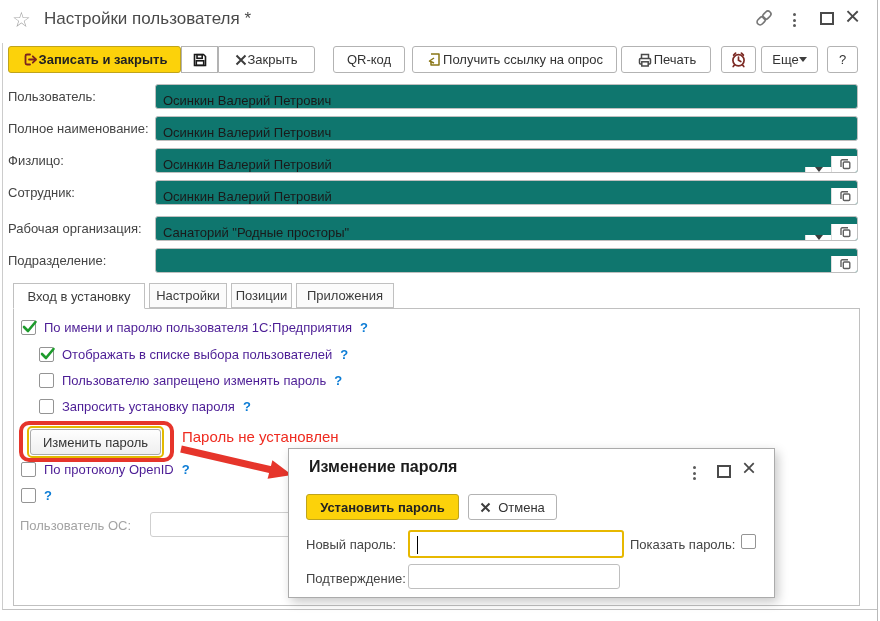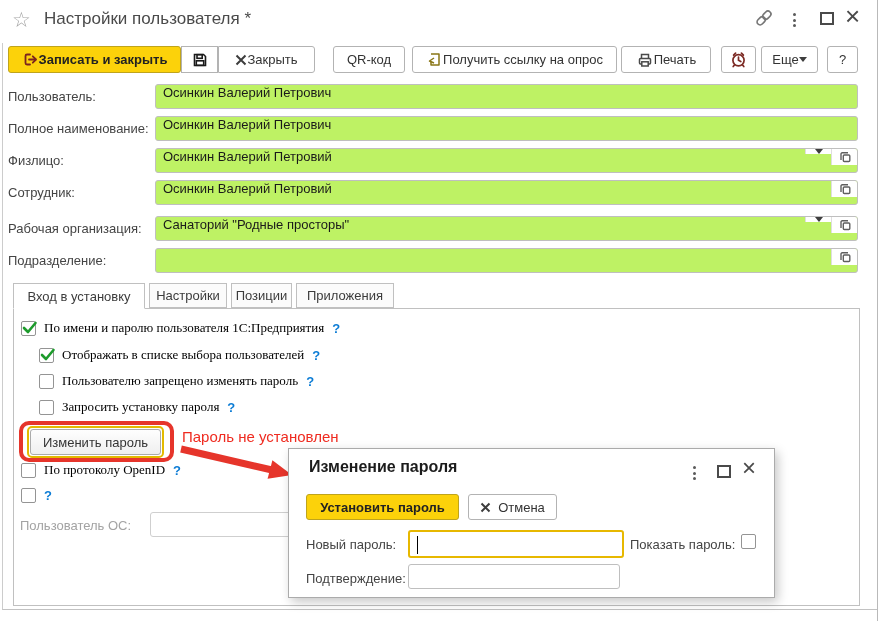--- a/index.html
+++ b/index.html
@@ -29,39 +29,39 @@
   .b-qr     { left:333px; width:72px; }
   .b-survey { left:412px; width:205px; }
   .b-print  { left:621px; width:90px; }
   .b-clock  { left:721px; width:35px; }
   .b-more   { left:761px; width:57px; }
   .b-help   { left:827px; width:31px; }
   .dd-tri { width:0; height:0; border-left:4px solid transparent; border-right:4px solid transparent; border-top:5px solid #3d3d3d; }
 
   
   .flabel { position:absolute; left:8px; font-size:13px; color:#444; white-space:nowrap; }
-  .fwrap  { position:absolute; left:155px; width:703px; height:25px; border:1px solid #bfbfbf; border-radius:3px; background:#bef264;
-            display:flex; align-items:flex-start; overflow:hidden; }
+  .fwrap  { position:absolute; left:155px; width:703px; height:25px; border:1px solid #bfbfbf; border-radius:3px; background:#0f766e;
+            display:flex; align-items:flex-end; overflow:hidden; }
   .fwrap input { flex:1; min-width:0; border:0; outline:0; background:transparent; padding:0 7px;
                  font-family:"Liberation Sans","DejaVu Sans",sans-serif; font-size:13px; color:#1a1a1a; }
   .seg { width:26px; flex:none; display:flex; align-items:center; justify-content:center; border-left:1px solid #dedede; cursor:pointer; background:#fff; }
   .tri { width:0; height:0; border-left:4px solid transparent; border-right:4px solid transparent; border-top:5px solid #3d3d3d; }
 
   
   .tab { position:absolute; top:283px; height:25px; border:1px solid #c0c0c0; background:#fbfbfb; font-size:13px; color:#3c3c3c;
          display:flex; align-items:center; justify-content:center; cursor:pointer; }
   .tab.active { top:283px; height:26px; background:#fff; border-bottom:1px solid #fff; z-index:3; }
   .t1 { left:13px;  width:132px; } .t2 { left:149px; width:78px; } .t3 { left:231px; width:61px; } .t4 { left:296px; width:98px; }
   .panel { left:13px; top:308px; width:847px; height:298px; border:1px solid #c0c0c0; background:#fff; }
 
   
   .cbrow { position:absolute; display:flex; align-items:center; gap:8px; }
   .cb { width:15px; height:15px; border:1px solid #949494; border-radius:2px; background:#fff; position:relative; cursor:pointer; flex:none; }
   .cb svg { position:absolute; left:-1px; top:-3px; overflow:visible; }
-  .cblabel { font-size:13px; color:#000000; white-space:nowrap;font-family:Liberation Serif, serif; }
+  .cblabel { font-size:13px; color:#4c1d95; white-space:nowrap; }
   .qm { font-size:13px; font-weight:bold; color:#0c7cd5; cursor:pointer; }
   .r1 { left:21px; top:320px; } .r2 { left:39px; top:347px;justify-content:flex-end; } .r3 { left:39px; top:373px; }
   .r4 { left:39px; top:399px; } .r5 { left:21px; top:462px; } .r6 { left:21px; top:488px; }
 
   .os-label { left:20px; top:518px; font-size:13px; color:#a3a3a3; }
   .os-input { left:150px; top:512px; width:332px; height:25px; border:1px solid #cfcfcf; border-radius:3px; background:#fff;
               padding:0 7px; font-family:"Liberation Sans","DejaVu Sans",sans-serif; font-size:13px; }
 
   
   .red-rect   { left:19px; top:421px; width:155px; height:41px; border:4px solid #e6352b; border-radius:10px; z-index:20; pointer-events:none; }

